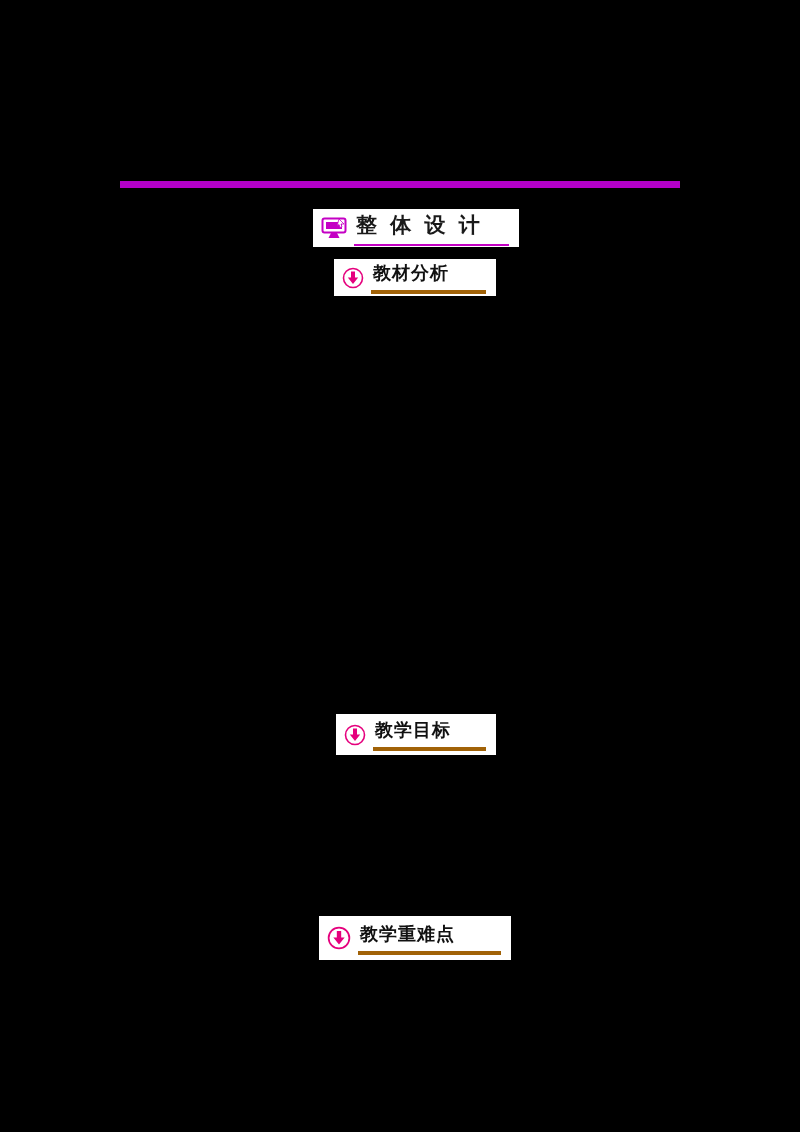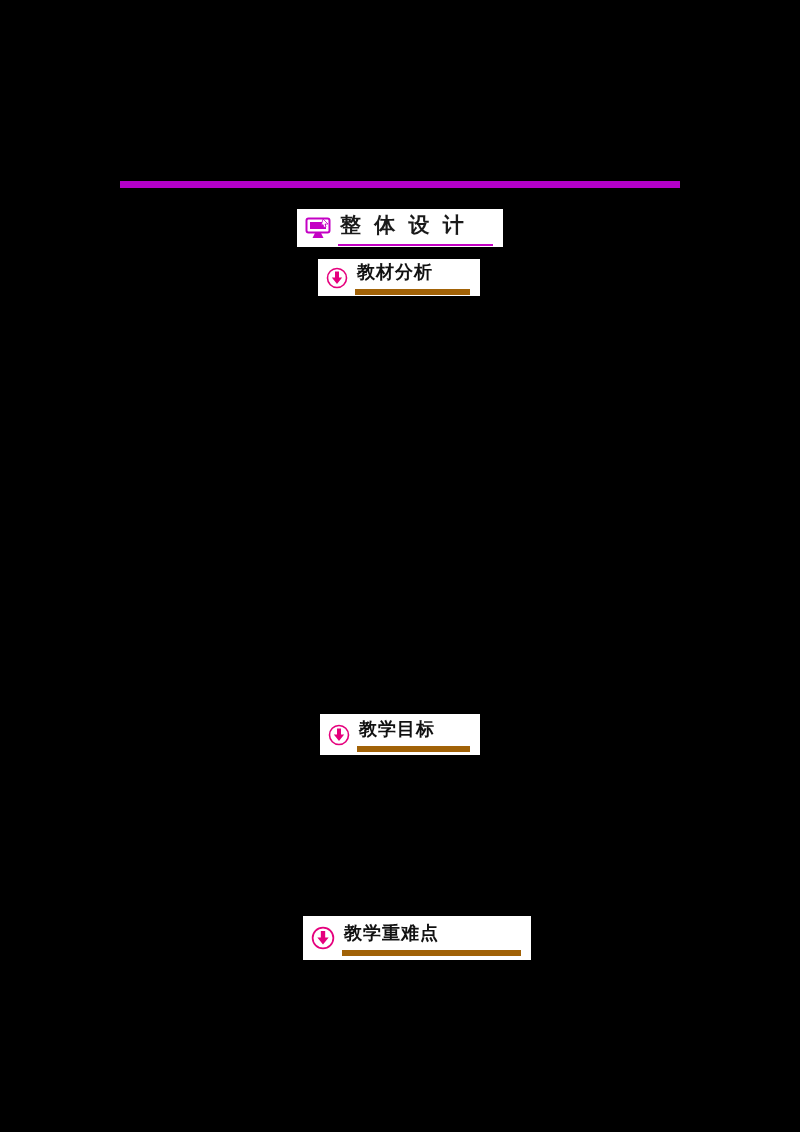--- a/index.html
+++ b/index.html
@@ -27,33 +27,34 @@
   }
 
   
   .plate {
     position: absolute;
     background: #ffffff;
     display: flex;
     align-items: center;
     box-sizing: border-box;
     padding: 4px 10px 4px 8px;
+    margin-left: 16px;
   }
 
   .plate .icon {
     flex: 0 0 auto;
     display: flex;
     align-items: center;
     justify-content: center;
     margin-right: 7px;
   }
 
   .plate .txt-wrap {
     flex: 1 1 auto;
-    border-bottom: 6px solid #a16207;
+    border-bottom: 4px solid #a16207;
     padding: 0 4px 5px 2px;
     white-space: nowrap;
   }
 
   
   .plate.main {
     left: 297px;
     top: 209px;
     width: 206px;
     height: 38px;
@@ -72,21 +73,21 @@
   
   .sub-text {
     font-size: 18px;
     font-weight: bold;
     color: #111111;
     letter-spacing: 1px;
   }
 
   .plate.sub1 { left: 318px; top: 259px; width: 162px; height: 37px; }
   .plate.sub2 { left: 320px; top: 714px; width: 160px; height: 41px; justify-content: space-between; }
-  .plate.sub3 { left: 303px; top: 916px; width: 228px; height: 44px; }
+  .plate.sub3 { left: 303px; top: 916px; width: 192px; height: 44px; }
 
   svg { display: block; }
 </style>
 </head>
 <body>
 
 <div id="page">
 
   <div class="top-rule"></div>
 

